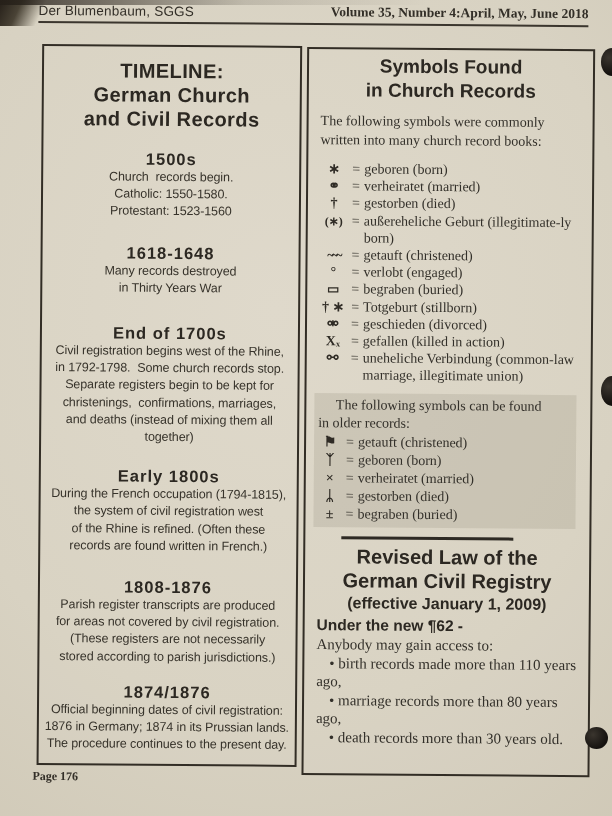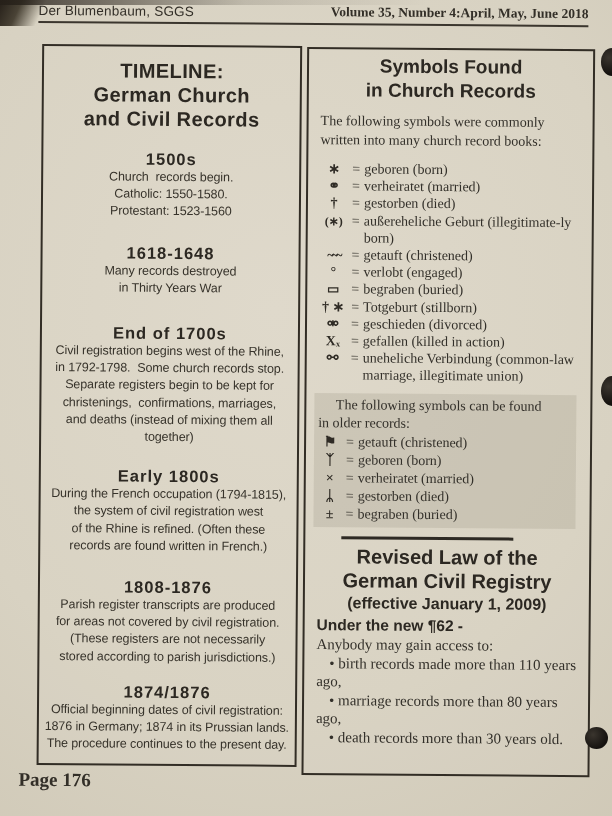--- a/index.html
+++ b/index.html
@@ -70,22 +70,22 @@
 
   .law-rule{margin:9px auto 0 24px;width:172px;height:3px;background:#2e2a24;}
   .law-title{margin-top:5px;text-align:center;font-family:"Liberation Sans",sans-serif;font-weight:bold;font-size:20px;line-height:24px;color:#2c2822;}
   .law-subtitle{text-align:center;font-family:"Liberation Sans",sans-serif;font-weight:bold;font-size:16px;line-height:21px;color:#2c2822;}
   .law-heading{margin-top:2px;font-family:"Liberation Sans",sans-serif;font-weight:bold;font-size:15.5px;line-height:20px;color:#2c2822;}
   .law-lead{font-size:15px;line-height:19px;}
   .law-bullet{font-size:15px;line-height:18.5px;text-indent:13px;}
 
   
   .page-num{
-    position:absolute;left:22px;top:771px;
-    font-family:"Liberation Serif",serif;font-weight:bold;font-size:19px;color:#332f28;
+    position:absolute;left:36px;top:771px;
+    font-family:"Liberation Serif",serif;font-weight:bold;font-size:12px;color:#332f28;
   }
 </style>
 </head>
 <body>
 
 <div class="photo">
   <div class="corner-dark-tl"></div>
   <div class="top-edge"></div>
 
   <div class="tilt">

